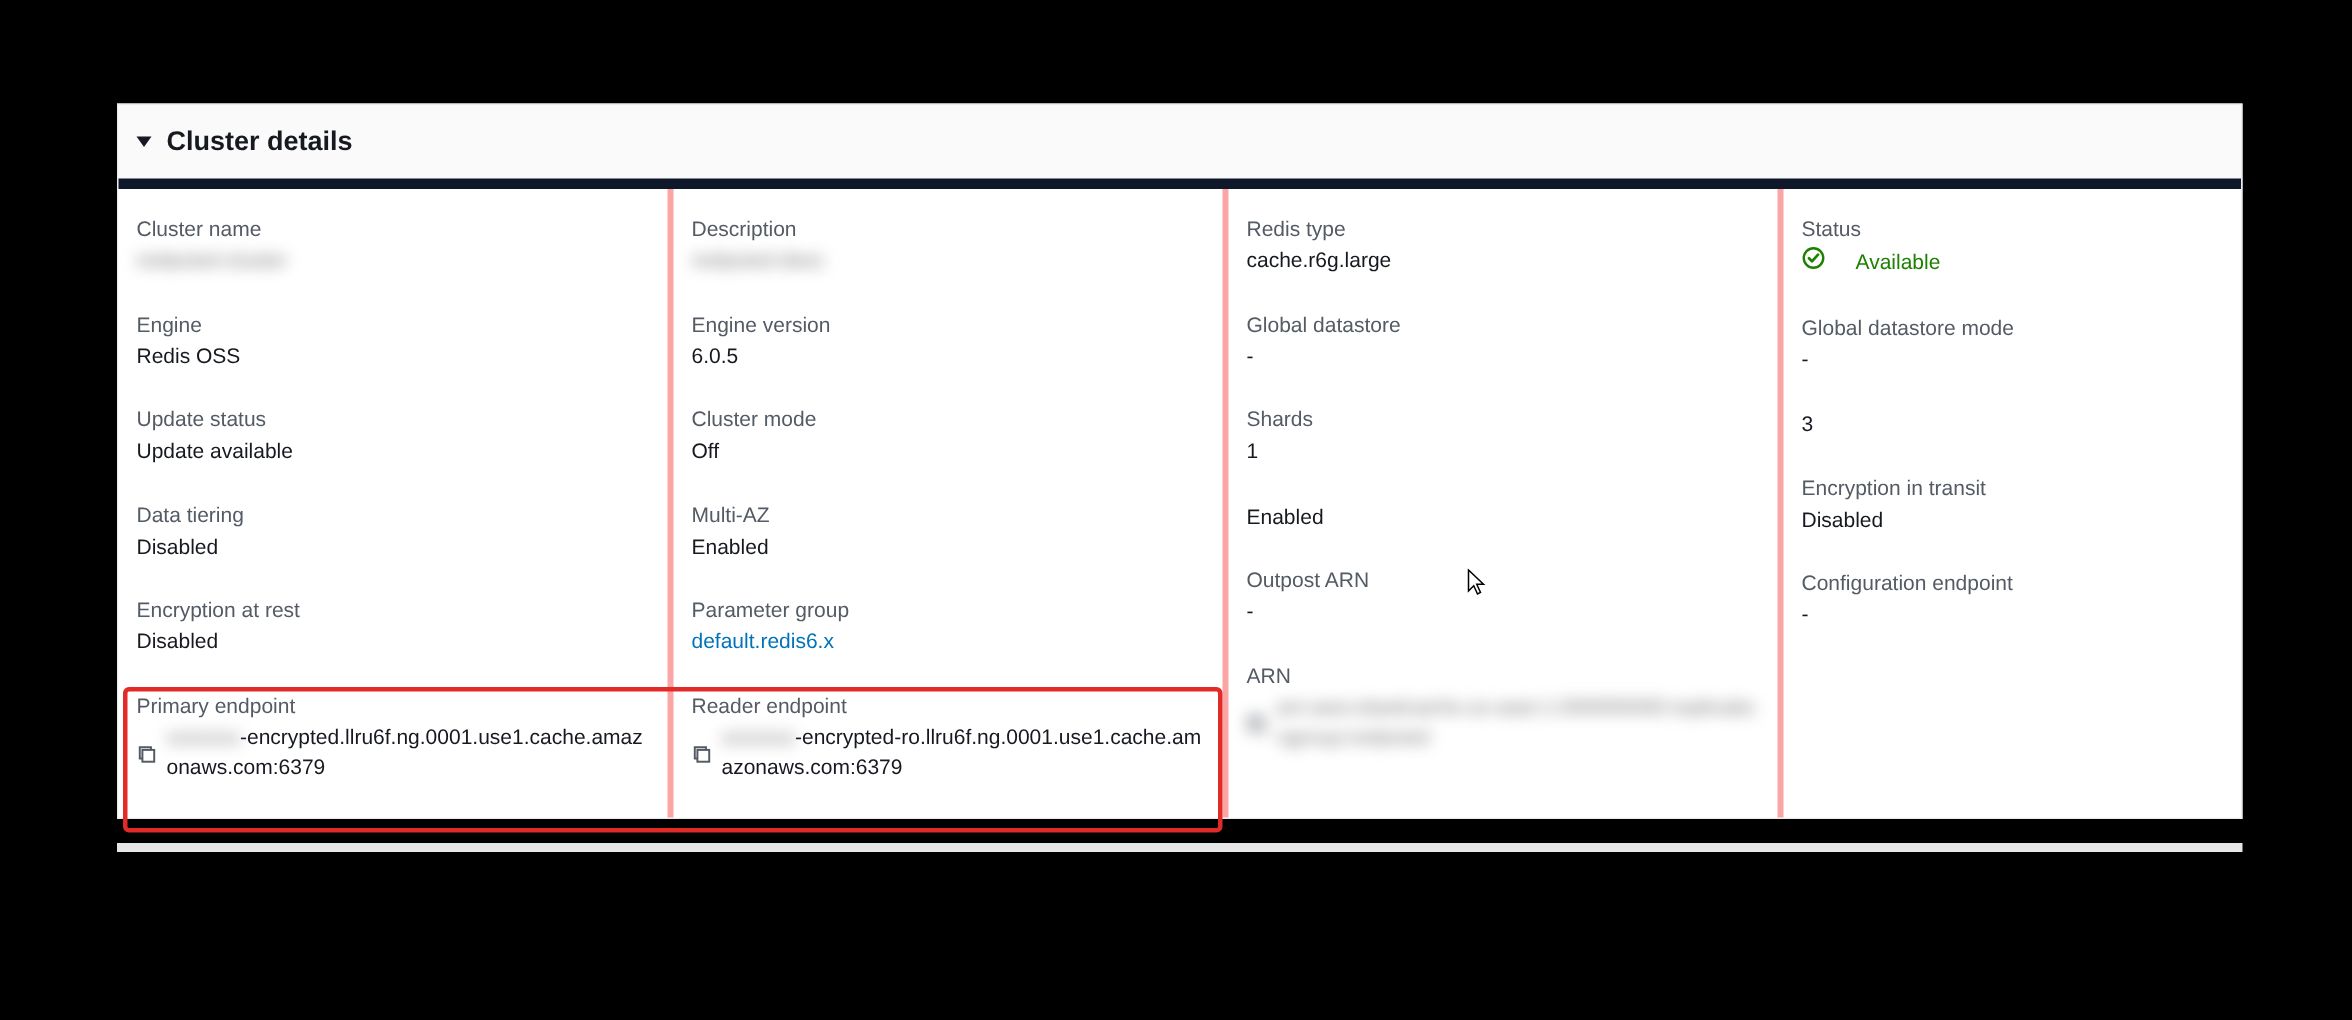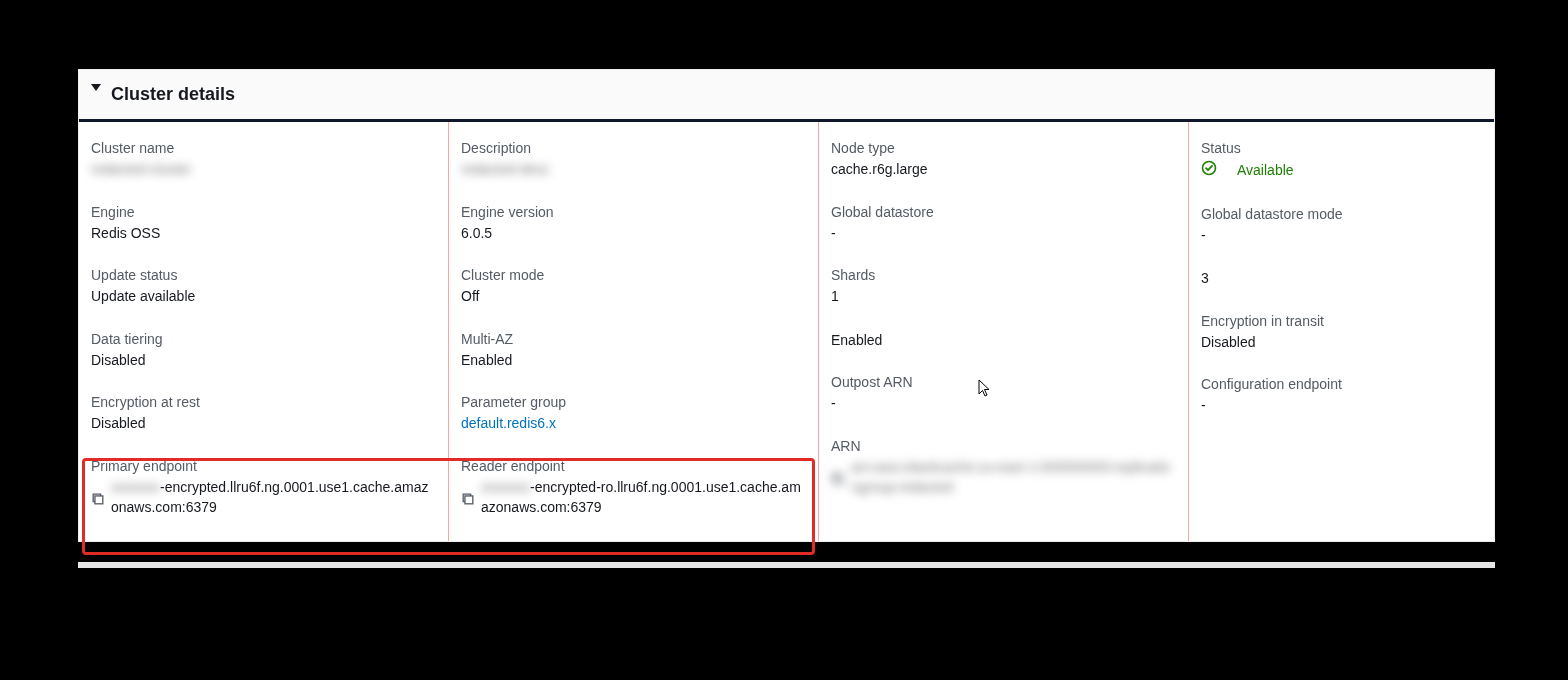--- a/index.html
+++ b/index.html
@@ -16,43 +16,44 @@
     position: absolute;
     left: 78px;
     top: 69px;
     width: 1417px;
     background: #fafafa;
     border: 1px solid #eaeded;
   }
   .panel-header {
     padding: 14px 20px 14px 12px;
     display: flex;
+    align-items: center;
     gap: 10px;
     background: #fafafa;
-    border-bottom: 3px solid #0f172a;
+    border-bottom: 7px solid #0f172a;
   }
   .caret {
     width: 0; height: 0;
     border-left: 5px solid transparent;
     border-right: 5px solid transparent;
     border-top: 7px solid #16191f;
     cursor: pointer;
   }
   .panel-title {
     font-size: 18px;
     font-weight: 700;
   }
   .grid {
     display: grid;
     grid-template-columns: 370px 370px 370px 1fr;
     background: #fff;
   }
   .col {
     padding: 18px 12px 18px 12px;
-    border-right: 1px solid #fca5a5;
+    border-right: 4px solid #fca5a5;
   }
   .col:last-child { border-right: none; }
   .field { margin-bottom: 24px; }
   .field:last-child { margin-bottom: 6px; }
   .label {
     color: #545b64;
     font-size: 14px;
     margin-bottom: 4px;
   }
   .value {
@@ -189,21 +190,21 @@
                 <path d="M11 4.5V2.5H2.5V11H4.5"></path>
               </svg>
           </span>
           <span><span class="blur">xxxxxxx</span><span>-encrypted-ro.llru6f.ng.0001.use1.cache.amazonaws.com:6379</span></span>
         </div>
       </div>
     </div>
 
     <div class="col">
       <div class="field">
-        <div class="label">Node type</div>
+        <div class="label">Redis type</div>
         <div class="value">cache.r6g.large</div>
       </div>
       <div class="field">
         <div class="label">Global datastore</div>
         <div class="value">-</div>
       </div>
       <div class="field">
         <div class="label">Shards</div>
         <div class="value">1</div>
       </div>

